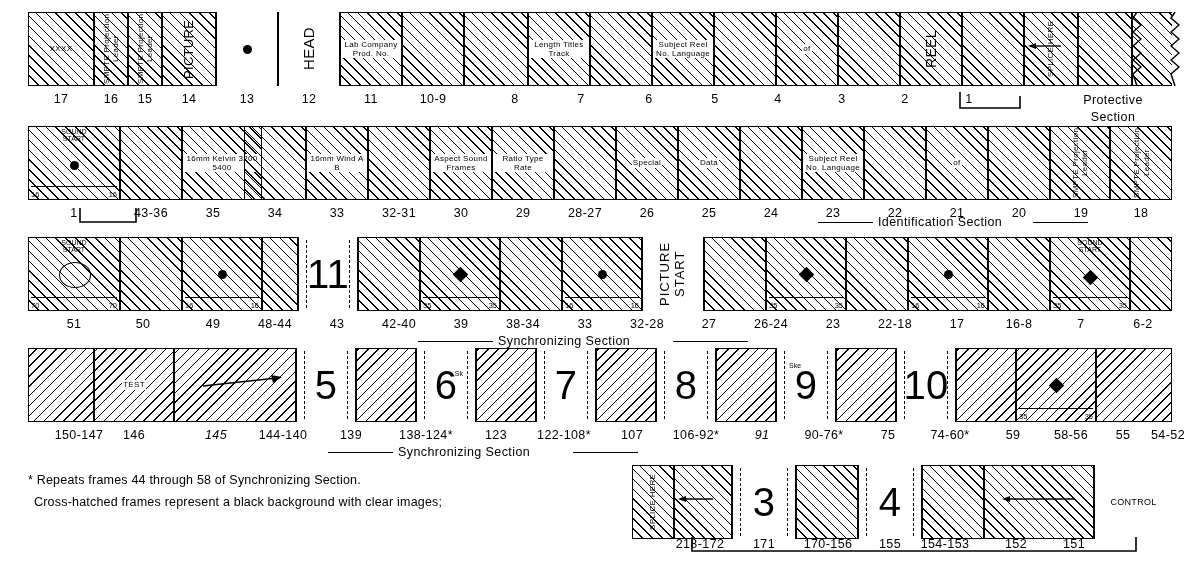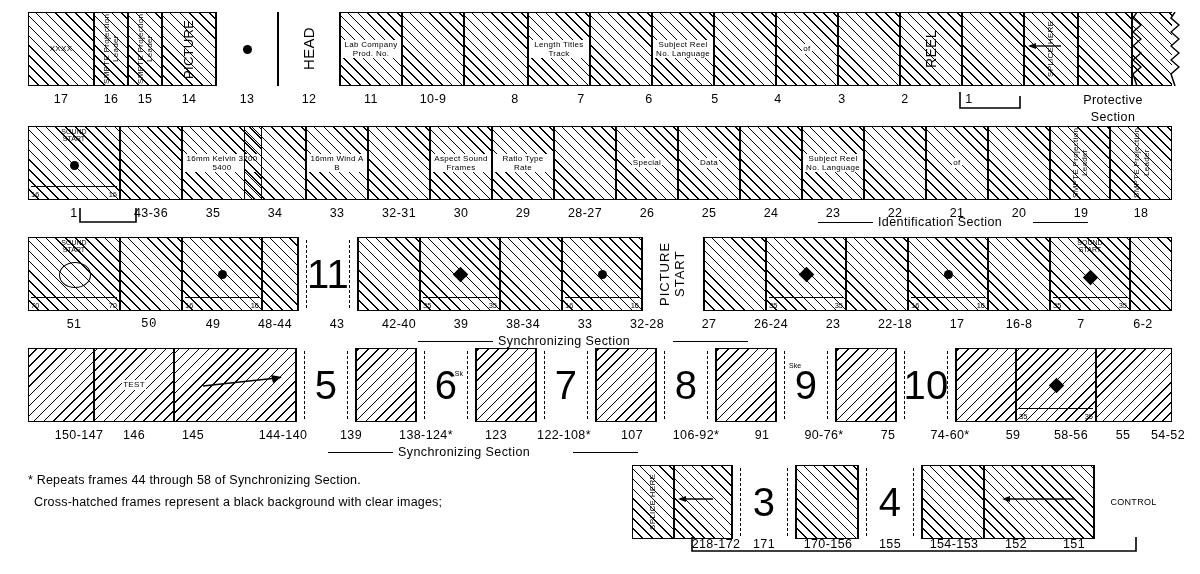--- a/index.html
+++ b/index.html
@@ -303,21 +303,21 @@
     <div class="botline"></div>
     <div class="botlbl">
         <span>35</span>
         <span>35</span>
       </div>
     </div>
   <div class="frame hatch" style="left:1102px;width:42px;border-right:none;"></div>
 
   <div class="numrow" style="left:0;top:80px;width:1144px;height:18px;">
     <span style="left:46px;">51</span>
-    <span style="left:121px;font-family:Liberation Mono, monospace;">50</span>
+    <span style="left:115px;">50</span>
     <span style="left:185px;">49</span>
     <span style="left:247px;">48-44</span>
     <span style="left:309px;">43</span>
     <span style="left:371px;">42-40</span>
     <span style="left:433px;">39</span>
     <span style="left:495px;">38-34</span>
     <span style="left:557px;">33</span>
     <span style="left:619px;">32-28</span>
     <span style="left:681px;">27</span>
     <span style="left:743px;">26-24</span>
@@ -392,29 +392,29 @@
     <div class="botlbl">
         <span>35</span>
         <span>35</span>
       </div>
     </div>
   <div class="frame hatch-r" style="left:1068px;width:76px;border-right:none;"></div>
 
   <div class="numrow" style="left:0;top:80px;width:1144px;height:18px;">
     <span style="left:51px;">150-147</span>
     <span style="left:106px;">146</span>
-    <span style="left:165px;">145</span>
+    <span style="left:188px;font-style:italic;">145</span>
     <span style="left:255px;">144-140</span>
     <span style="left:323px;">139</span>
     <span style="left:398px;">138-124*</span>
     <span style="left:468px;">123</span>
     <span style="left:536px;">122-108*</span>
     <span style="left:604px;">107</span>
     <span style="left:668px;">106-92*</span>
-    <span style="left:734px;">91</span>
+    <span style="left:734px;font-style:italic;">91</span>
     <span style="left:796px;">90-76*</span>
     <span style="left:860px;">75</span>
     <span style="left:922px;">74-60*</span>
     <span style="left:985px;">59</span>
     <span style="left:1043px;">58-56</span>
     <span style="left:1095px;">55</span>
     <span style="left:1140px;">54-52</span>
   </div>
   <div class="hrule" style="left:300px;top:104px;width:65px;"></div>
   <div class="caption" style="left:370px;top:97px;">Synchronizing  Section</div>
@@ -451,25 +451,25 @@
       <polygon points="1,6 9,3 9,9" fill="#000"></polygon>
       </svg>
     </div>
   <div class="frame clear" style="left:462px;width:78px;border-right:none;">
     <div class="ftxt" style="font-size:9px;">
         <span>CONTROL</span>
       </div>
     </div>
 
   <div class="numrow" style="left:0;top:72px;width:540px;height:18px;">
-    <span style="left:84px;">218-172</span>
+    <span style="left:68px;">218-172</span>
     <span style="left:132px;">171</span>
     <span style="left:196px;">170-156</span>
     <span style="left:258px;">155</span>
-    <span style="left:322px;">154-153</span>
+    <span style="left:313px;">154-153</span>
     <span style="left:384px;">152</span>
     <span style="left:442px;">151</span>
   </div>
   <svg style="position:absolute;left:58px;top:70px;" width="450" height="20">
     <polyline points="2,2 2,16 446,16 446,2" fill="none" stroke="#000" stroke-width="1.6"></polyline>
     </svg>
 </div>
 
 <div class="notes" style="left:28px;top:470px;width:560px;">
   <div>* Repeats frames 44 through 58 of Synchronizing Section.</div>

